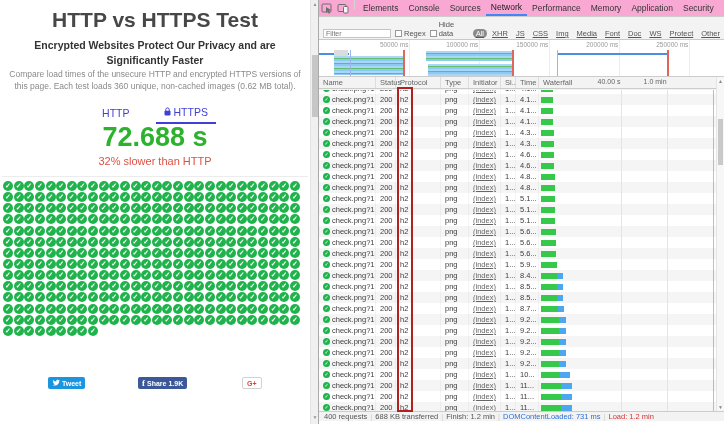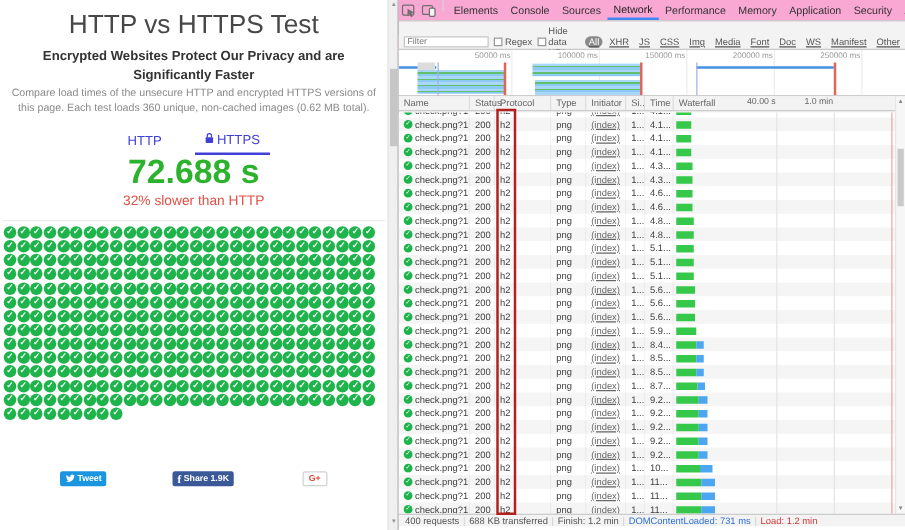--- a/index.html
+++ b/index.html
@@ -2,21 +2,21 @@
 <html style="--result-green: #2db22d; --warn-red: #dd5145; --link-blue: #4040d8; --check-green: #1fb34c; --bar-green: #36c84b; --bar-blue: #4da7f0; --record-red: #e0443e; --fb-blue: #3b5998; --tweet-blue: #1b95e0; --gplus-red: #db4437; --tab-accent: #4285f4; --dcl-blue: #2f6fd2; --load-red: #d03434; --anno-red: #b32020;"><head>
 <meta charset="utf-8">
 <style>
   * { margin:0; padding:0; box-sizing:border-box; }
   html,body { width:724px; height:424px; overflow:hidden; background:#fff;
     font-family:"Liberation Sans", sans-serif; }
   .stage { position:relative; width:724px; height:424px; background:#fff; }
 
   
   .left-page { position:absolute; left:0; top:0; width:310px; height:424px; background:#fff; text-align:center; }
-  .lp-title { position:absolute; top:8px; left:0; right:0; font-size:21px; color:#474747; font-weight:400; }
+  .lp-title { position:absolute; top:8px; left:0; right:0; font-size:21px; color:#474747; font-weight:700; }
   .lp-subtitle { position:absolute; top:38px; left:14px; right:14px; font-size:10.5px; font-weight:bold; color:#333; line-height:1.45; }
   .lp-desc { position:absolute; top:68px; left:8px; right:8px; font-size:8.5px; color:#8a8a8a; line-height:1.45; }
   .lp-tabs { position:absolute; top:104px; left:0; right:0; display:flex; justify-content:center; gap:18px; font-size:10.5px; }
   .lp-tab { color:var(--link-blue,#4040d8); display:inline-flex; align-items:center; gap:3px; padding:2px 8px 4px 8px; }
   .lp-tab.active { border-bottom:2px solid var(--link-blue,#4040d8); }
   .lock { display:inline-block; }
   .lp-time { position:absolute; top:122px; left:0; right:0; font-size:27px; font-weight:bold; color:var(--result-green,#2db22d); }
   .lp-note { position:absolute; top:155px; left:0; right:0; font-size:11px; color:var(--warn-red,#dd5145); }
   .lp-hr { position:absolute; top:176px; left:2px; right:2px; border-top:1px solid #ececec; }
   .lp-grid { position:absolute; top:181px; left:3px; width:300px; display:grid;
@@ -611,21 +611,21 @@
       <span class="pills">
           <span class="pill active">All</span>
           <span class="pill">XHR</span>
           <span class="pill">JS</span>
           <span class="pill">CSS</span>
           <span class="pill">Img</span>
           <span class="pill">Media</span>
           <span class="pill">Font</span>
           <span class="pill">Doc</span>
           <span class="pill">WS</span>
-          <span class="pill">Manifest</span>
+          <span class="pill">Protect</span>
           <span class="pill">Other</span>
         </span>
     </div>
 
     <div class="dt-overview">
       <div style="position:absolute;inset:0;">
           <div class="ov-grid" style="left: 90px;"></div>
           <div class="ov-label" style="left: 90px;">50000 ms</div>
           <div class="ov-grid" style="left: 160px;"></div>
           <div class="ov-label" style="left: 160px;">100000 ms</div>

